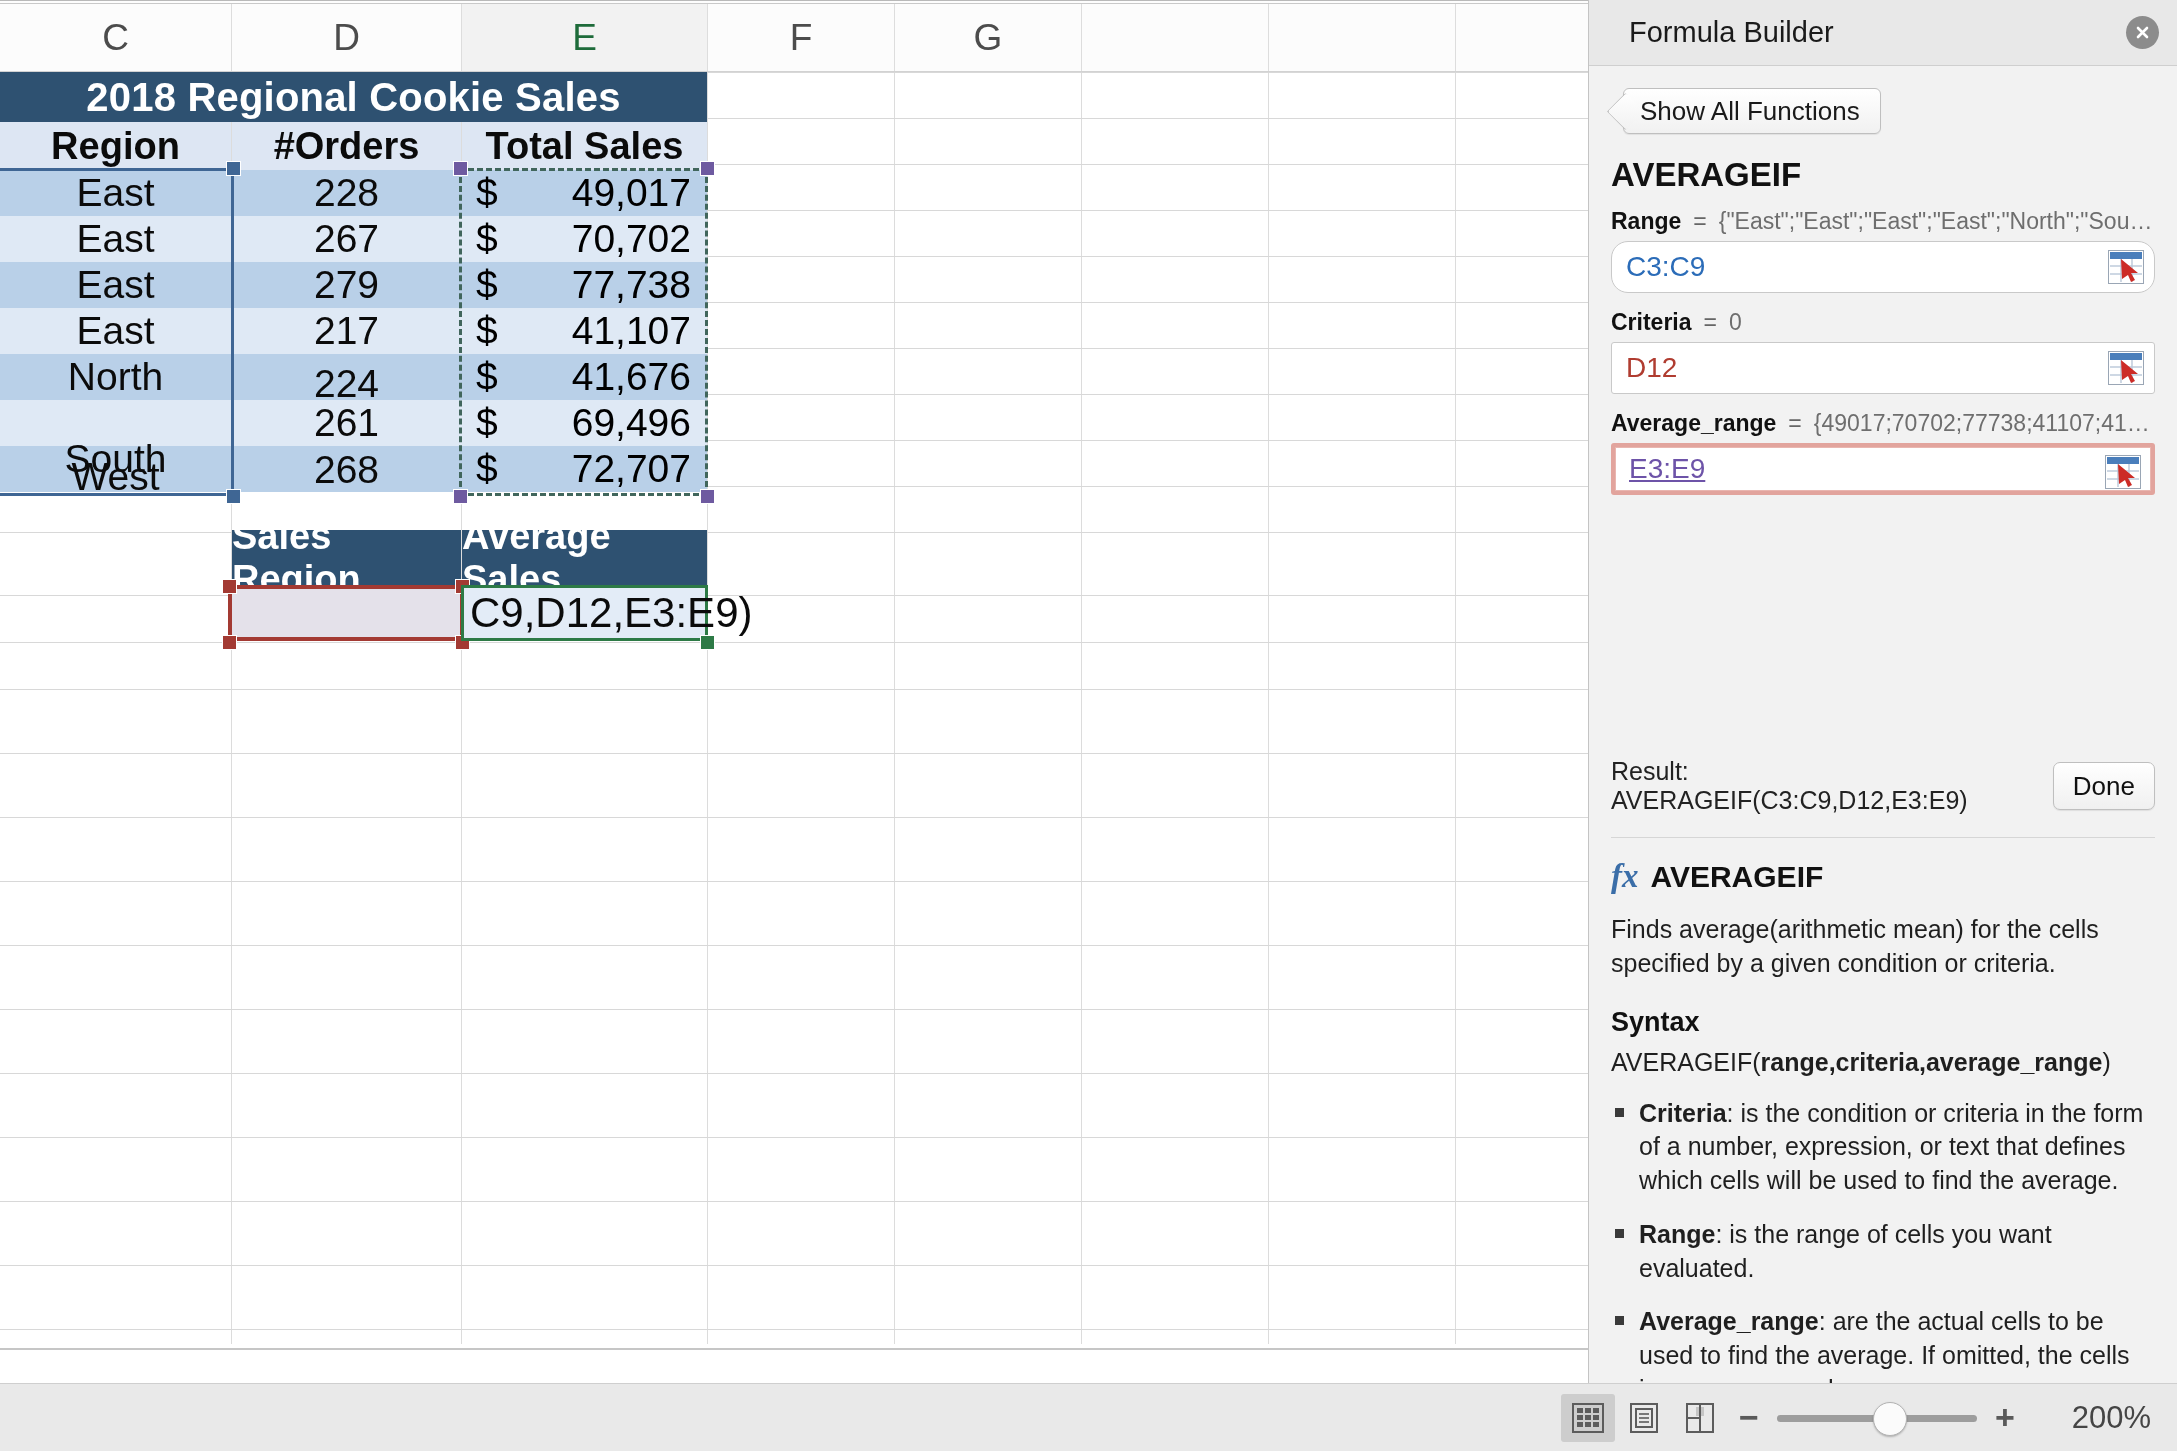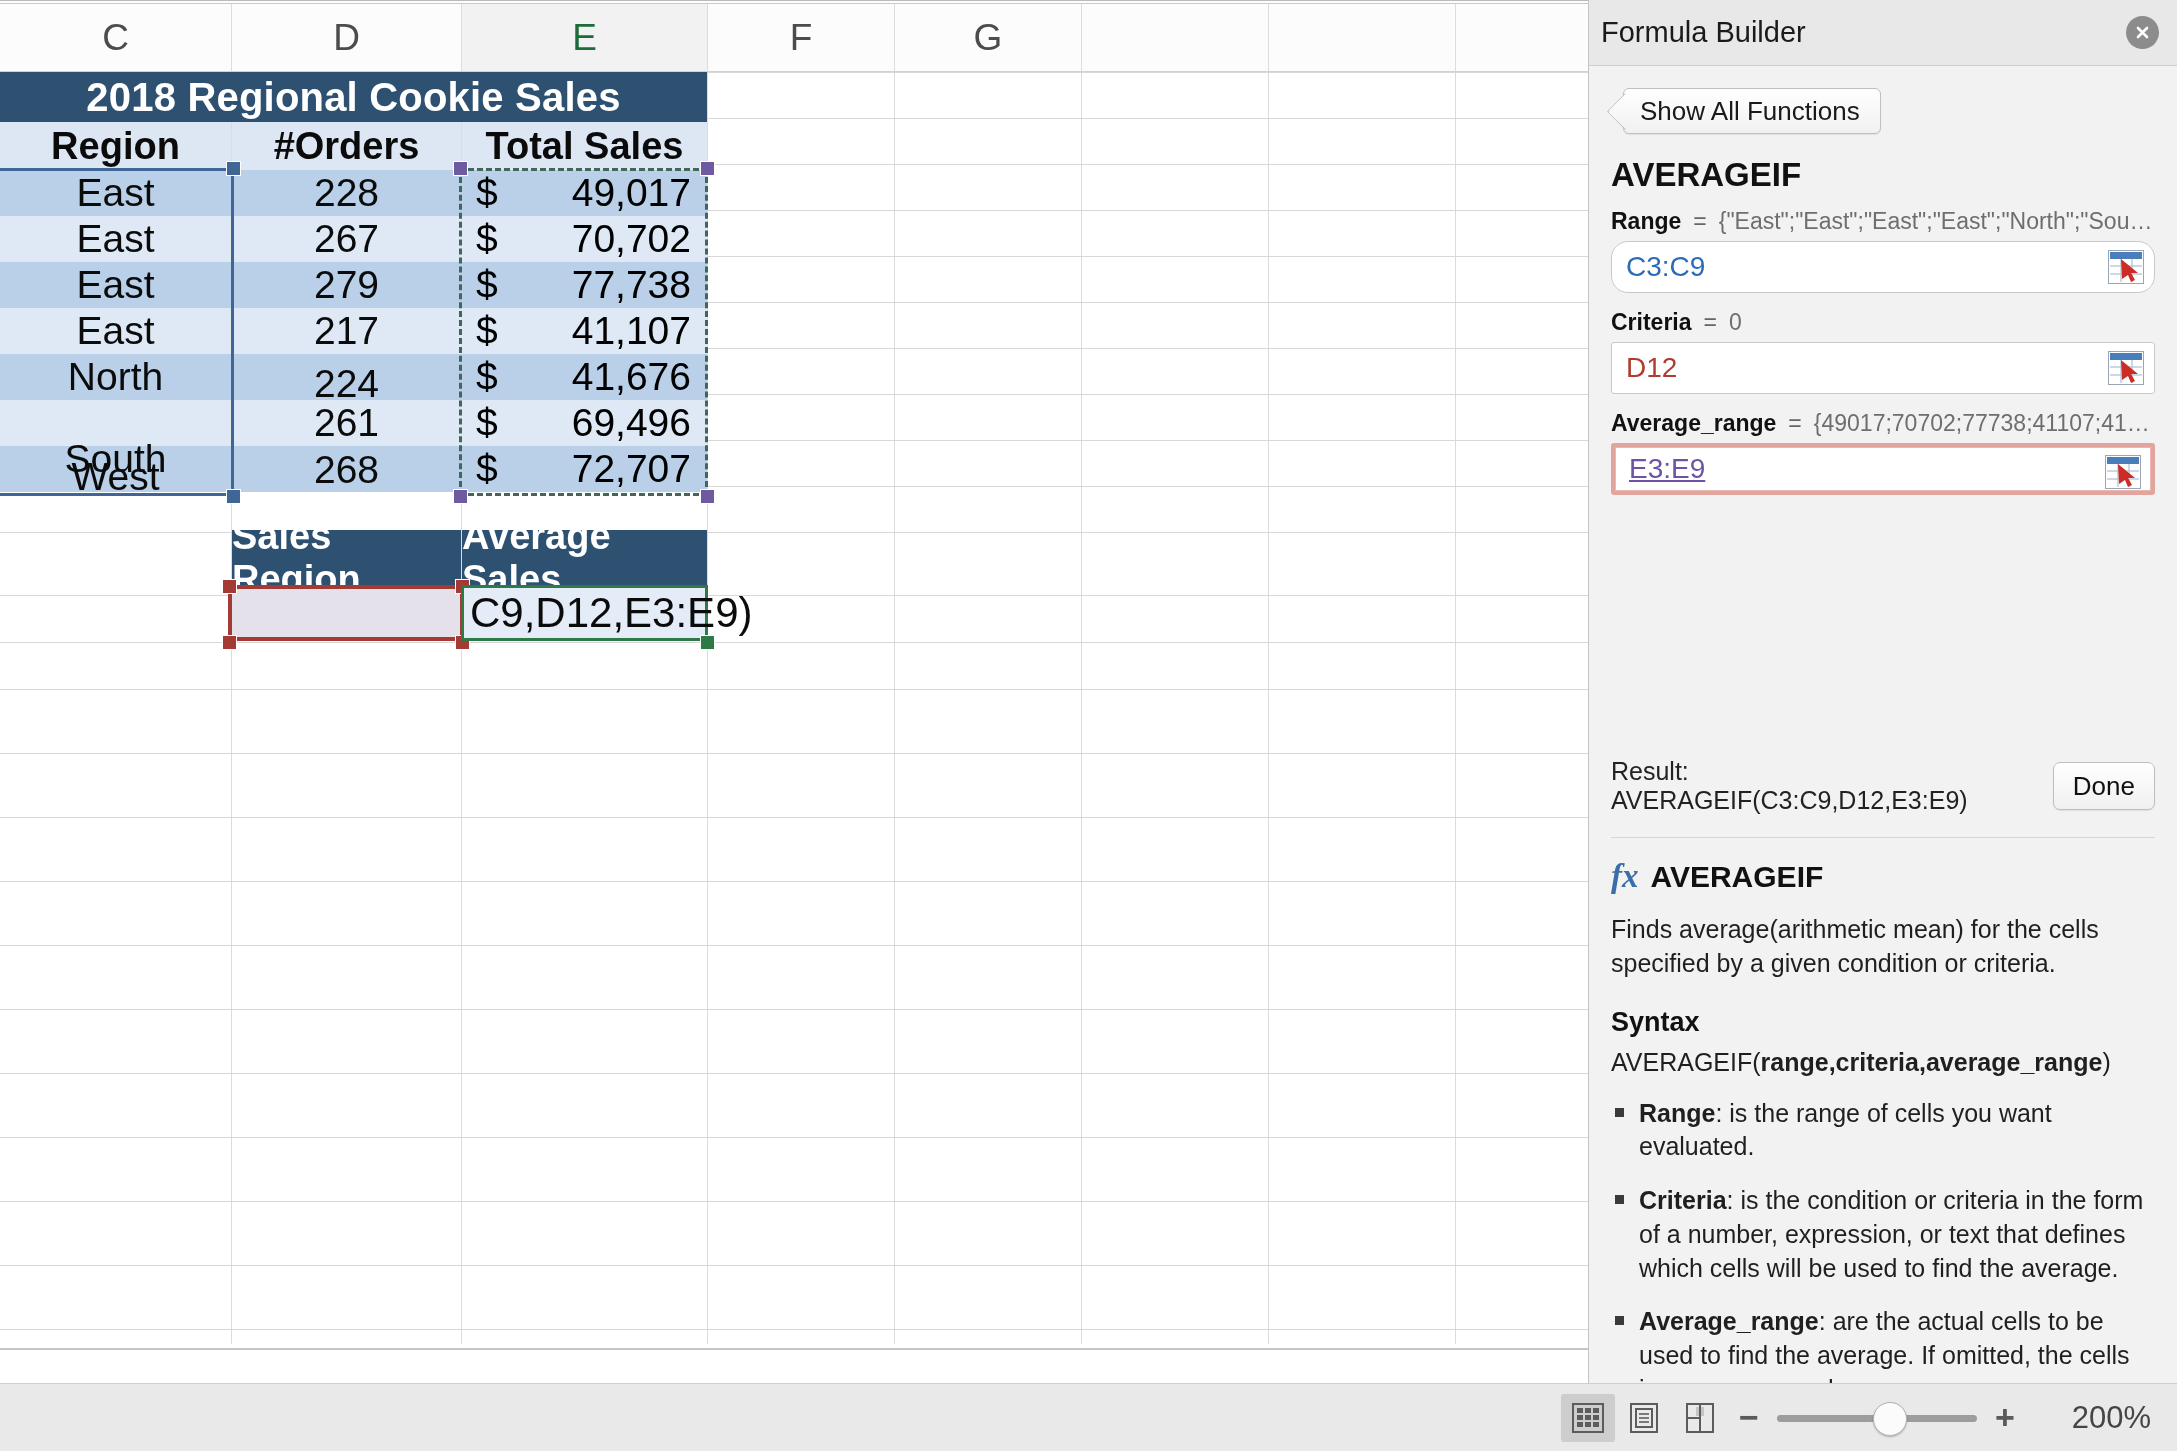--- a/index.html
+++ b/index.html
@@ -194,21 +194,21 @@
     background: #f2f2f2;
     border-left: 1px solid #c4c4c4;
     overflow: hidden;
   }
   .panel-header {
     position: relative;
     height: 66px;
     background: #e8e8e8;
     border-bottom: 1px solid #cfcfcf;
     display: flex; align-items: center;
-    padding: 0 12px;
+    padding: 0 40px;
   }
   .panel-title { font-size: 29px; color: #1a1a1a; }
   .close-btn {
     position: absolute; right: 18px; top: 16px;
     width: 33px; height: 33px; border-radius: 50%;
     background: #8c8c8c;
     display: flex; align-items: center; justify-content: center;
   }
   .close-btn svg { display: block; }
 
@@ -630,24 +630,24 @@
 
       <div class="help-desc">Finds average(arithmetic mean) for the cells specified by a given condition or criteria.</div>
 
       <div class="syntax-head">Syntax</div>
       <div class="syntax-line">
         <span>AVERAGEIF(</span><b>range,criteria,average_range</b><span>)</span>
       </div>
 
       <div class="bullets">
         <div class="bullet">
+          <b>Criteria</b><span>: is the condition or criteria in the form of a number, expression, or text that defines which cells will be used to find the average.</span>
+        </div>
+        <div class="bullet">
           <b>Range</b><span>: is the range of cells you want evaluated.</span>
-        </div>
-        <div class="bullet">
-          <b>Criteria</b><span>: is the condition or criteria in the form of a number, expression, or text that defines which cells will be used to find the average.</span>
         </div>
         <div class="bullet">
           <b>Average_range</b><span>: are the actual cells to be used to find the average. If omitted, the cells in range are used.</span>
         </div>
       </div>
 
       
 
     </div>
   </div>

